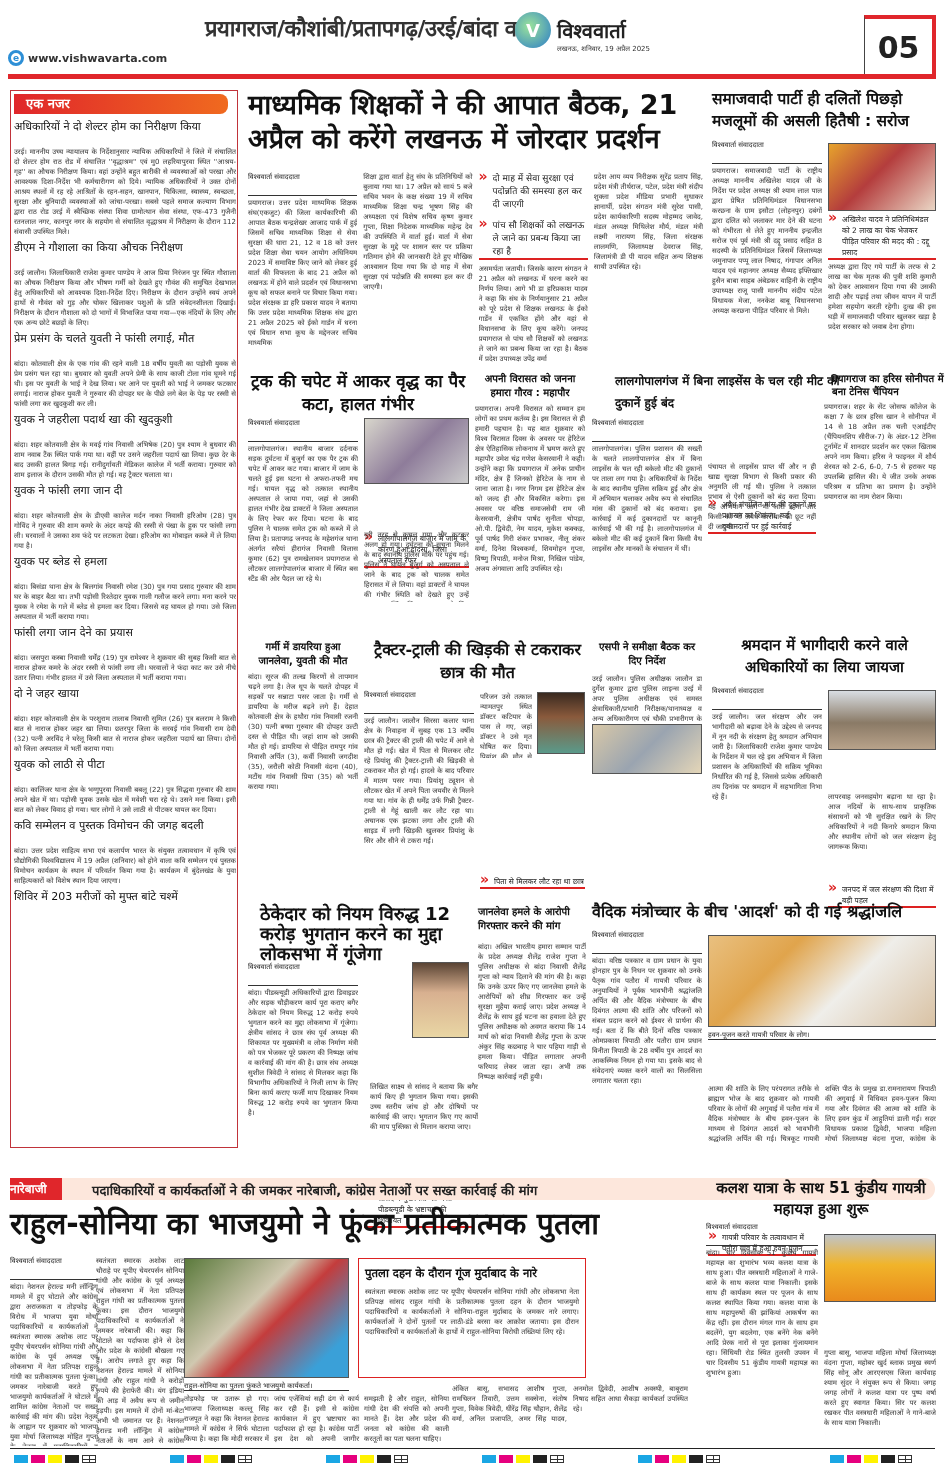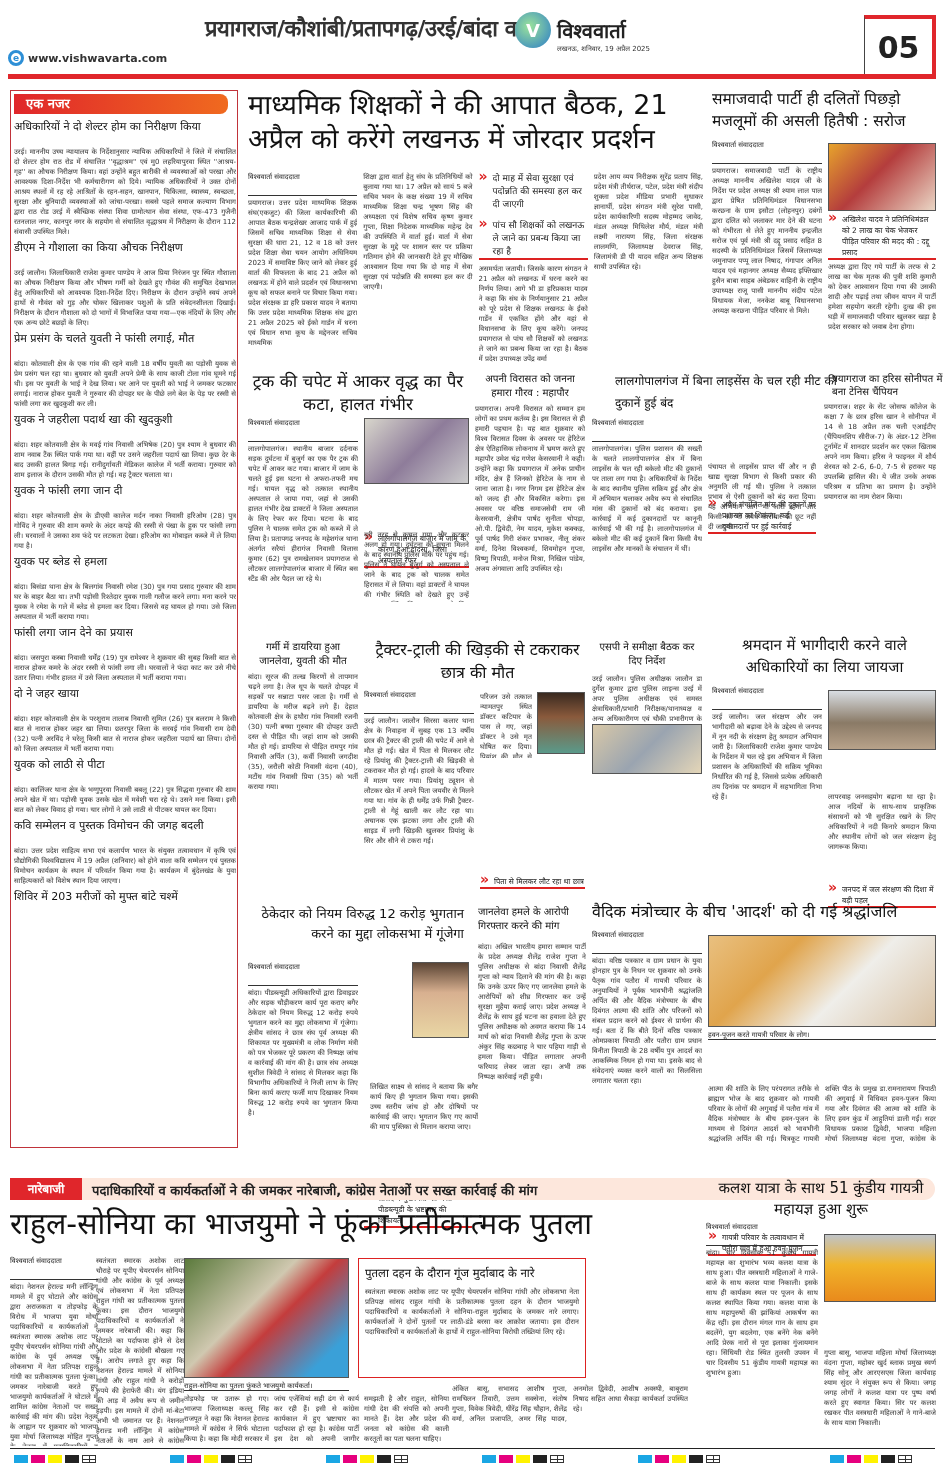--- a/index.html
+++ b/index.html
@@ -12,29 +12,29 @@
 .logo .circ{width:36px;height:36px;border-radius:50%;background:radial-gradient(circle at 40% 40%,#9be39b,#2a7bc8);display:flex;align-items:center;justify-content:center;color:#fff;font-weight:bold;font-size:18px}
 .logo .name{font-size:20px;font-weight:bold;color:#222}
 .logo .date{font-size:7px;color:#333;position:absolute;left:42px;top:32px;white-space:nowrap}
 .pg{left:864px;top:15px;width:72px;height:60px;border-top:4px solid #e0262b;border-right:4px solid #e0262b;border-left:1px solid #444;font-size:30px;font-weight:bold;color:#222;display:flex;align-items:center;justify-content:center}
 .redbar{left:8px;top:74px;width:928px;height:5px;background:#e0262b}
 .leftbox{left:10px;top:90px;width:228px;height:1058px;border:1px solid #c0333a}
 .eknazar{left:14px;top:94px;width:214px;height:20px;background:linear-gradient(90deg,#e0262b,#f06a1f);color:#fff;font-weight:bold;font-size:13px;padding-left:12px;border-radius:0 8px 8px 0;line-height:20px}
 .lh{font-size:11px;font-weight:normal;color:#111;line-height:14px;margin-top:4px}
 .lp{font-size:7px;line-height:10px;color:#333;margin-top:13px;text-align:justify}
 .col-left{left:14px;top:116px;width:222px}
-.big{font-weight:normal;color:#111;line-height:1.2}
+.big{font-weight:bold;color:#111;line-height:1.2}
 .by{font-size:7px;font-weight:normal;color:#222;border-bottom:1px solid #333;padding-bottom:14px;margin-bottom:2px}
 .body{font-size:7px;line-height:10px;color:#333;text-align:justify}
 .pull{font-size:9px;line-height:13px;color:#222;padding-left:14px;position:relative;border-bottom:2px solid #d22}
 .pull::before{content:"»";position:absolute;left:0;top:-2px;color:#d22;font-size:14px;font-weight:bold}
 .photo{background:linear-gradient(135deg,#b89a7a,#7d6a5a 40%,#c4b29c);border:1px solid #555}
 .cap{font-size:7px;color:#222}
 .sechdr{left:10px;top:1178px;width:925px;height:22px;background:#fde7dc;border-radius:0 12px 12px 0}
-.sechdr .tag{position:absolute;left:0;top:0;width:72px;height:22px;background:#e0262b;color:#fff;font-size:12px;font-weight:bold;text-align:center;line-height:22px}
+.sechdr .tag{position:absolute;left:0;top:0;width:52px;height:22px;background:#e0262b;color:#fff;font-size:12px;font-weight:bold;text-align:left;line-height:22px}
 .sechdr .txt{position:absolute;left:82px;top:3px;font-size:13px;font-weight:bold;color:#222;white-space:nowrap}
 .boxed{border:1px solid #d22;background:#fff}
 .cmyk{position:absolute;top:1455px;display:flex;gap:3px}
 .cmyk span{width:14px;height:8px;display:inline-block}
 </style>
 </head>
 <body>
 
 <div class="abs hdr-title">प्रयागराज/कौशांबी/प्रतापगढ़/उरई/बांदा वार्ता</div>
 <div class="abs site">
@@ -162,21 +162,21 @@
 
 <div class="abs big" style="left:712px;top:634px;width:225px;font-size:15px;line-height:22px;text-align:center">श्रमदान में भागीदारी करने वाले अधिकारियों का लिया जायजा</div>
 <div class="abs" style="left:712px;top:686px;width:110px;height:212px;overflow:hidden">
   <div class="by">विश्ववार्ता संवाददाता</div>
   <div class="body">उरई जालौन। जल संरक्षण और जन भागीदारी को बढ़ावा देने के उद्देश्य से जनपद में नून नदी के संरक्षण हेतु श्रमदान अभियान जारी है। जिलाधिकारी राजेश कुमार पाण्डेय के निर्देशन में चल रहे इस अभियान में जिला प्रशासन के अधिकारियों की सक्रिय भूमिका निर्धारित की गई है, जिससे प्रत्येक अधिकारी तय दिनांक पर श्रमदान में सहभागिता निभा रहे हैं।</div>
 </div>
 <div class="abs photo" style="left:828px;top:690px;width:108px;height:60px;background:linear-gradient(180deg,#d8dde2,#8a7a66 55%,#b8a28a)"></div>
 <div class="abs pull" style="left:828px;top:755px;width:108px;font-size:7.5px;line-height:11px">जनपद में जल संरक्षण की दिशा में बड़ी पहल</div>
 <div class="abs body" style="left:828px;top:792px;width:108px;height:106px;overflow:hidden">लापरवाह जनसहयोग बढ़ाना था रहा है। आज नदियों के साथ-साथ प्राकृतिक संसाधनों को भी सुरक्षित रखने के लिए अधिकारियों ने नदी किनारे श्रमदान किया और स्थानीय लोगों को जल संरक्षण हेतु जागरूक किया।</div>
 
-<div class="abs big" style="left:239px;top:904px;width:225px;font-size:13px;line-height:20px;text-align:right">ठेकेदार को नियम विरुद्ध 12 करोड़ भुगतान करने का मुद्दा लोकसभा में गूंजेगा</div>
+<div class="abs big" style="left:260px;top:904px;width:225px;font-size:18px;line-height:20px;text-align:left">ठेकेदार को नियम विरुद्ध 12 करोड़ भुगतान करने का मुद्दा लोकसभा में गूंजेगा</div>
 <div class="abs" style="left:248px;top:962px;width:110px;height:190px;overflow:hidden">
   <div class="by">विश्ववार्ता संवाददाता</div>
   <div class="body">बांदा। पीडब्ल्यूडी अधिकारियों द्वारा डिवाइडर और सड़क चौड़ीकरण कार्य पूरा कराए बगैर ठेकेदार को नियम विरुद्ध 12 करोड़ रुपये भुगतान करने का मुद्दा लोकसभा में गूंजेगा। क्षेत्रीय सांसद ने छात्र संघ पूर्व अध्यक्ष की शिकायत पर मुख्यमंत्री व लोक निर्माण मंत्री को पत्र भेजकर पूरे प्रकरण की निष्पक्ष जांच व कार्रवाई की मांग की है। छात्र संघ अध्यक्ष सुशील त्रिवेदी ने सांसद से मिलकर कहा कि विभागीय अधिकारियों ने निजी लाभ के लिए बिना कार्य कराए फर्जी माप दिखाकर नियम विरुद्ध 12 करोड़ रुपये का भुगतान किया है।</div>
 </div>
 <div class="abs photo" style="left:412px;top:962px;width:57px;height:76px;background:linear-gradient(180deg,#5a4434,#d8b090 40%,#e9d6a4)"></div>
 <div class="abs pull" style="left:364px;top:1040px;width:108px;font-size:7.5px;line-height:11px">सांसद ने मुख्यमंत्री को भेजी पीडब्ल्यूडी के भ्रष्टाचार की शिकायत</div>
 <div class="abs body" style="left:370px;top:1082px;width:108px;height:70px;overflow:hidden">लिखित साक्ष्य से सांसद ने बताया कि बगैर कार्य किए ही भुगतान किया गया। इसकी उच्च स्तरीय जांच हो और दोषियों पर कार्रवाई की जाए। भुगतान किए गए कार्यों की माप पुस्तिका से मिलान कराया जाए।</div>
 
 <div class="abs big" style="left:478px;top:905px;width:108px;font-size:10px;line-height:14px;text-align:left">जानलेवा हमले के आरोपी गिरफ्तार करने की मांग</div>
 <div class="abs body" style="left:478px;top:942px;width:108px;height:210px;overflow:hidden">बांदा। अखिल भारतीय हमारा सम्मान पार्टी के प्रदेश अध्यक्ष शैलेंद्र राजेश गुप्ता ने पुलिस अधीक्षक से बांदा निवासी शैलेंद्र गुप्ता को न्याय दिलाने की मांग की है। कहा कि उनके ऊपर किए गए जानलेवा हमले के आरोपियों को शीघ्र गिरफ्तार कर उन्हें सुरक्षा मुहैया कराई जाए। प्रदेश अध्यक्ष ने शैलेंद्र के साथ हुई घटना का हवाला देते हुए पुलिस अधीक्षक को अवगत कराया कि 14 मार्च को बांदा निवासी शैलेंद्र गुप्ता के ऊपर अंकुर सिंह कछवाह ने चार पहिया गाड़ी से हमला किया। पीड़ित लगातार अपनी फरियाद लेकर जाता रहा। अभी तक निष्पक्ष कार्रवाई नहीं हुयी।</div>

